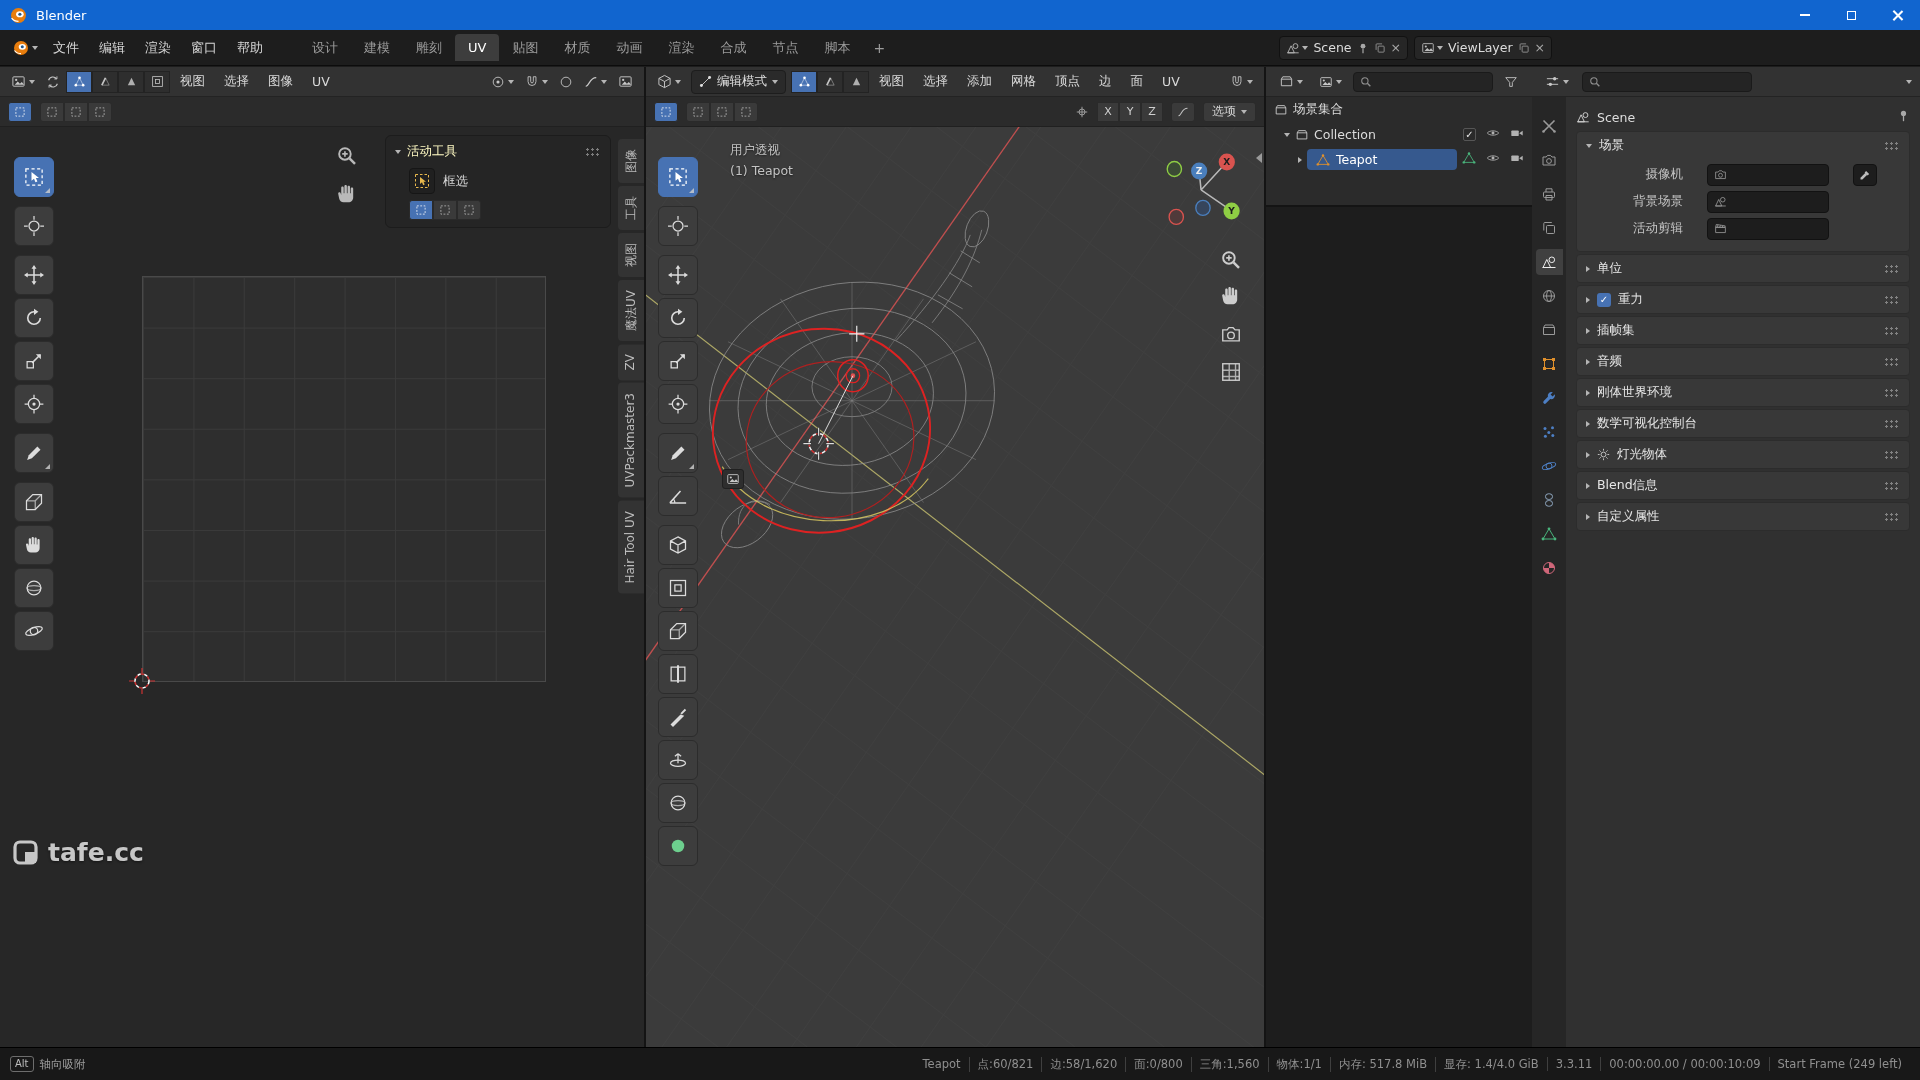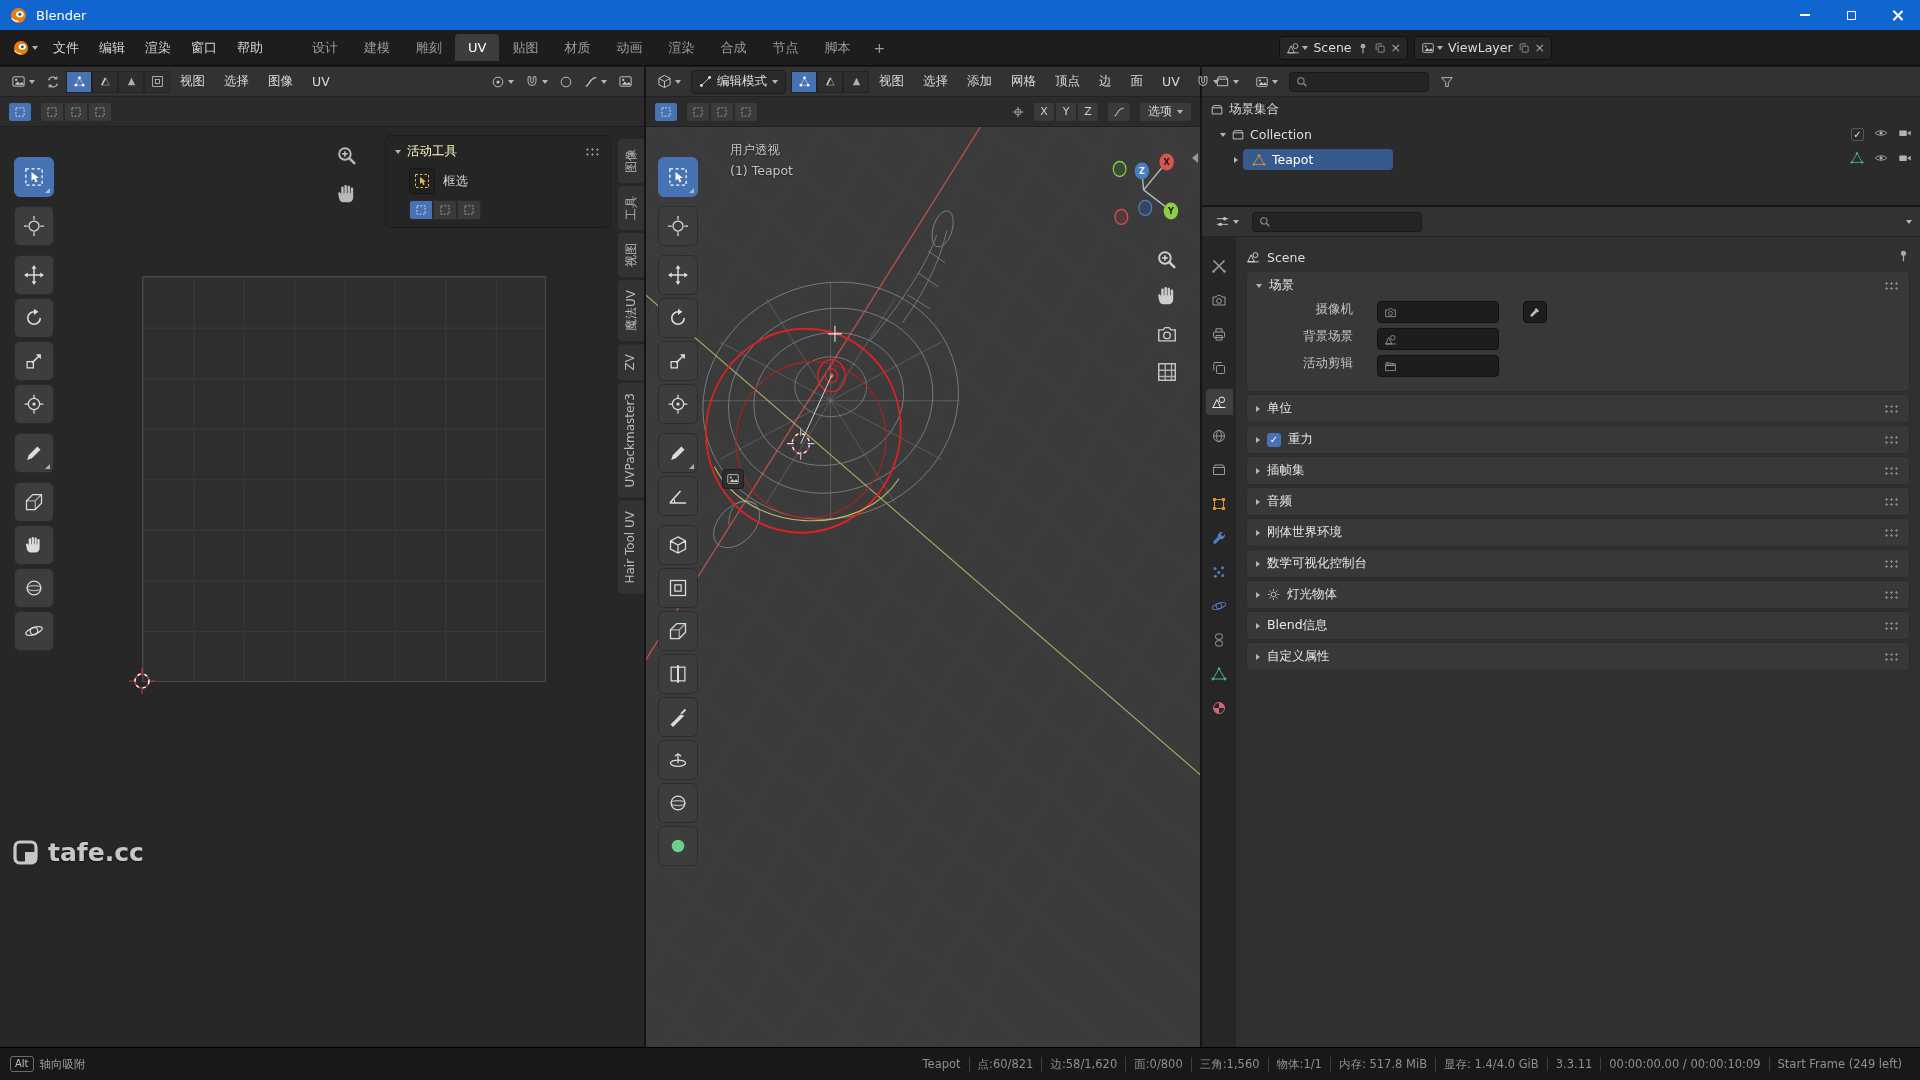--- a/index.html
+++ b/index.html
@@ -66,54 +66,54 @@
   .side-tab{writing-mode:vertical-rl;text-orientation:sideways;transform:rotate(180deg);background:#333;color:#bcbcbc;font-size:12px;padding:10px 5px;border-radius:0 4px 4px 0;white-space:nowrap}
   .atool-panel{position:absolute;left:385px;top:8px;width:226px;background:rgba(37,37,37,.82);border:1px solid #1c1c1c;border-radius:6px;padding:7px 9px;z-index:7}
   .atool-title{display:flex;align-items:center;gap:6px;color:#fef9c3;font-size:12.5px}
   .atool-row{display:flex;align-items:center;gap:8px;margin:8px 0 6px 14px;color:#dcdcdc;font-size:12.5px}
   .atool-ic{width:26px;height:26px;background:#202020;border:1px solid #161616;border-radius:4px;display:flex;align-items:center;justify-content:center;color:#e8b84d}
   .atool-minis{display:flex;margin-left:14px}
   .grip{width:16px;height:9px;background-image:radial-gradient(circle,#9a9a9a 1px,transparent 1.3px);background-size:5px 5px;opacity:.75}
   .cursor2d{position:absolute;left:129px;top:541px;z-index:4}
 
   
-  .viewport3d{width:556px;flex:none;display:flex;flex-direction:column;background:#3b3b3b;border-right:2px solid #141414;position:relative}
+  .viewport3d{width:620px;flex:none;display:flex;flex-direction:column;background:#3b3b3b;border-right:2px solid #141414;position:relative}
   .vp-canvas{flex:1;position:relative;overflow:hidden}
   .scene-svg{position:absolute;inset:0;width:100%;height:100%}
   .overlay-text{position:absolute;left:84px;top:12px;color:#c3c3c3;font-size:12.5px;line-height:21px;z-index:4;text-shadow:0 1px 2px rgba(0,0,0,.5)}
   .nav-float{position:absolute;right:22px;color:#cdcdcd;z-index:5;display:flex}
   .collapse-arrow{position:absolute;right:2px;top:26px;width:0;height:0;border-top:5px solid transparent;border-bottom:5px solid transparent;border-right:6px solid #9a9a9a;z-index:5}
   .mode-dd{display:flex;align-items:center;gap:5px;background:#2a2a2a;border:1px solid #1d1d1d;border-radius:4px;height:24px;padding:0 7px;color:#e0e0e0;font-size:12.5px;margin:0 4px;white-space:nowrap}
   .xyz-btn{width:22px;height:20px;background:#3a3a3a;border:1px solid #2a2a2a;display:flex;align-items:center;justify-content:center;color:#cfcfcf;font-size:11px}
   .opt-btn{display:flex;align-items:center;gap:5px;background:#3a3a3a;border:1px solid #2a2a2a;border-radius:3px;height:20px;padding:0 8px;color:#d5d5d5;font-size:12px;white-space:nowrap}
   .img-empty{position:absolute;left:76px;top:342px;color:#c9c9c9;z-index:3;background:#2e2e2e;border:1px solid #202020;border-radius:3px;width:22px;height:20px;display:flex;align-items:center;justify-content:center}
 
   
-  .right-col{flex:1;display:flex;flex-direction:column;min-width:0}
+  .right-col{flex:1;display:flex;flex-direction:row;min-width:0}
   .outliner{height:140px;flex:none;background:#2b2b2b;border-bottom:2px solid #141414;display:flex;flex-direction:column}
   .ol-header{height:30px;background:#323232;border-bottom:1px solid #232323;display:flex;align-items:center;padding:0 8px;gap:6px;flex:none}
   .ol-search{flex:1;max-width:140px;height:20px;background:#242424;border:1px solid #1a1a1a;border-radius:4px;display:flex;align-items:center;gap:5px;padding:0 6px;color:#8f8f8f}
   .ol-row{height:25px;display:flex;align-items:center;gap:5px;padding:0 8px;color:#dcdcdc;font-size:12.5px}
   .ol-right{margin-left:auto;display:flex;align-items:center;gap:10px;color:#b2b2b2}
   .ol-check{width:13px;height:13px;background:#2a2a2a;border:1px solid #565656;border-radius:2px;display:flex;align-items:center;justify-content:center;font-size:10px;color:#e6e6e6}
   .sel-pill{display:flex;align-items:center;gap:6px;background:#36598e;border-radius:4px;height:21px;padding:0 9px;min-width:150px;color:#fff}
 
   .properties{flex:1;display:flex;flex-direction:column;background:#303030;min-height:0}
   .pr-header{height:30px;background:#323232;border-bottom:1px solid #232323;display:flex;align-items:center;padding:0 8px;gap:8px;flex:none}
   .pr-search{width:170px;height:20px;background:#242424;border:1px solid #1a1a1a;border-radius:4px;display:flex;align-items:center;gap:5px;padding:0 6px;color:#8f8f8f}
   .pr-body{flex:1;display:flex;min-height:0}
   .tab-strip{width:34px;background:#262626;padding-top:16px;display:flex;flex-direction:column;align-items:center;gap:8px;flex:none}
   .ptab{width:27px;height:26px;border-radius:4px 0 0 4px;display:flex;align-items:center;justify-content:center;color:#9a9a9a}
   .ptab.active{background:#404040;color:#ececec}
   .pr-content{flex:1;padding:8px 10px;overflow:hidden}
   .breadcrumb{display:flex;align-items:center;gap:7px;height:24px;color:#dedede;font-size:12.5px}
   .panel{background:#383838;border-radius:4px;margin-top:2px;border:1px solid #2c2c2c}
   .panel-header{height:27px;display:flex;align-items:center;gap:7px;padding:0 9px;color:#e6e6e6;font-size:12.5px}
   .panel-body{padding:2px 8px 9px}
-  .prow{display:flex;height:27px;gap:24px}
+  .prow{display:flex;align-items:center;height:27px;gap:24px}
   .plabel{width:98px;text-align:right;color:#c4c4c4;font-size:12.5px;flex:none}
   .pfield{width:122px;height:22px;background:#1d1d1d;border:1px solid #121212;border-radius:4px;display:flex;align-items:center;gap:6px;padding:0 6px;color:#9a9a9a}
   .sq-btn{width:24px;height:22px;background:#1d1d1d;border:1px solid #121212;border-radius:4px;display:flex;align-items:center;justify-content:center;color:#bdbdbd}
   .gcheck{width:14px;height:14px;background:#4772b3;border-radius:3px;display:flex;align-items:center;justify-content:center;color:#fff;font-size:10px}
   .pdot{width:9px;height:9px;border-radius:50%;background:#e0e0e0}
 
   
   .statusbar{position:absolute;left:0;right:0;bottom:0;height:33px;background:#181818;border-top:1px solid #000;display:flex;align-items:center;padding:0 10px;color:#9a9a9a;font-size:11.5px}
   .key{border:1px solid #6d6d6d;border-radius:3px;padding:0 4px;font-size:10px;color:#bdbdbd;margin-right:6px;line-height:14px}
   .sb-right{margin-left:auto;display:flex;align-items:center;color:#8f8f8f;white-space:nowrap}

